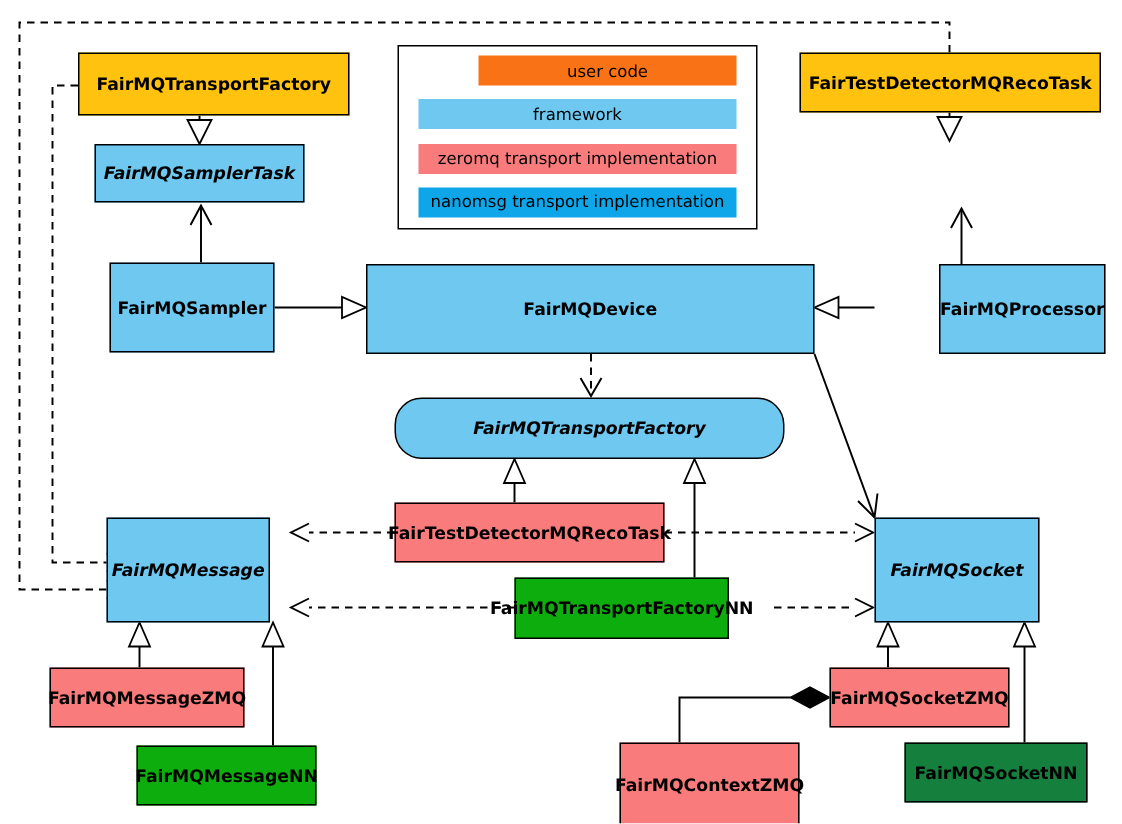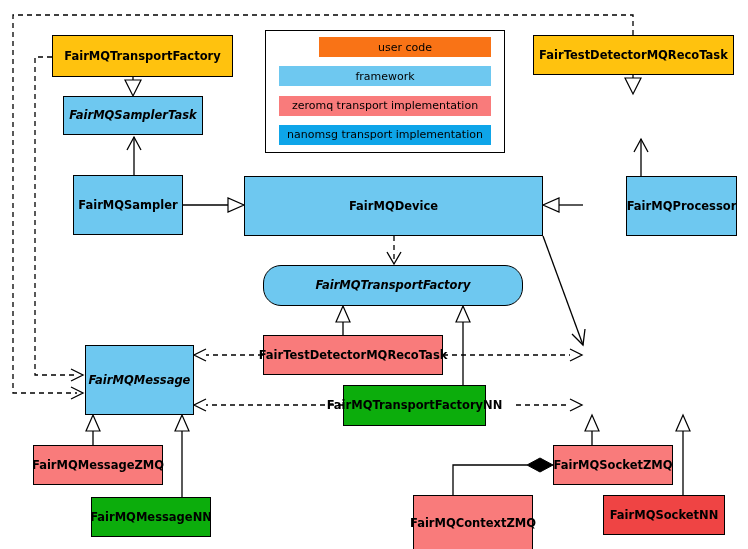--- a/index.html
+++ b/index.html
@@ -163,22 +163,23 @@
   <div class="node abstract" style="left: 63px; top: 96px; width: 140px; height: 39px; background-color: rgb(110, 200, 240);">FairMQSamplerTask</div>
 
   <div class="node" style="left: 73px; top: 175px; width: 110px; height: 60px; background-color: rgb(110, 200, 240);">FairMQSampler</div>
   <div class="node" style="left: 244px; top: 176px; width: 299px; height: 60px; background-color: rgb(110, 200, 240);">FairMQDevice</div>
   <div class="node" style="left: 583px; top: 176px; width: 111px; height: 60px; background-color: rgb(110, 200, 240); margin-left: 43px;">FairMQProcessor</div>
 
   <div class="node abstract" style="left: 263px; top: 265px; width: 260px; height: 41px; background-color: rgb(110, 200, 240); border-radius: 18px;">FairMQTransportFactory</div>
   <div class="node" style="left: 263px; top: 335px; width: 180px; height: 40px; background-color: rgb(249, 123, 123);">FairTestDetectorMQRecoTask</div>
   <div class="node" style="left: 343px; top: 385px; width: 143px; height: 41px; background-color: rgb(12, 173, 12);">FairMQTransportFactoryNN</div>
 
-  <div class="node abstract" style="left: 85px; top: 345px; width: 109px; height: 70px; background-color: rgb(110, 200, 240);">FairMQMessage</div>
+  <div class="node abstract" style="left: 71px; top: 345px; width: 109px; height: 70px; background-color: rgb(110, 200, 240);">FairMQMessage</div>
+  <div class="node abstract" style="left: 583px; top: 345px; width: 110px; height: 70px; background-color: rgb(110, 200, 240);">FairMQSocket</div>
 
   <div class="node" style="left: 33px; top: 445px; width: 130px; height: 40px; background-color: rgb(249, 123, 123);">FairMQMessageZMQ</div>
   <div class="node" style="left: 91px; top: 497px; width: 120px; height: 40px; background-color: rgb(12, 173, 12);">FairMQMessageNN</div>
 
   <div class="node" style="left: 413px; top: 495px; width: 120px; height: 56px; background-color: rgb(249, 123, 123);">FairMQContextZMQ</div>
   <div class="node" style="left: 553px; top: 445px; width: 120px; height: 40px; background-color: rgb(249, 123, 123);">FairMQSocketZMQ</div>
-  <div class="node" style="left: 603px; top: 495px; width: 122px; height: 40px; background-color: #ef4444;">FairMQSocketNN</div>
+  <div class="node" style="left: 603px; top: 495px; width: 122px; height: 40px; background-color: #15803d;">FairMQSocketNN</div>
 
 </div>
 
 </body></html>

